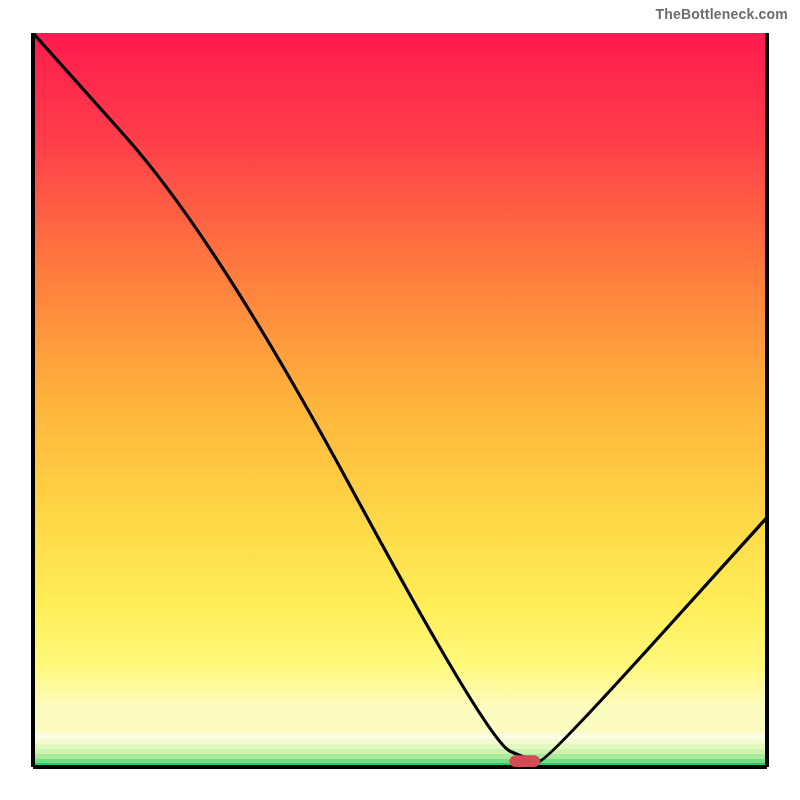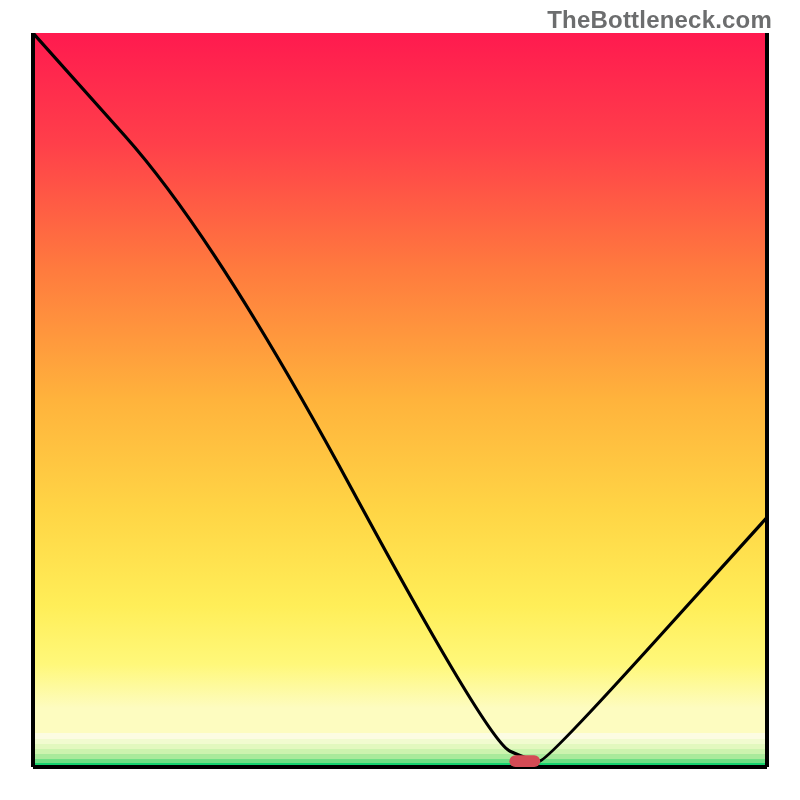--- a/index.html
+++ b/index.html
@@ -14,22 +14,22 @@
 
   .chart-wrap {
     position: relative;
     width: 800px;
     height: 800px;
   }
 
   .watermark {
     position: absolute;
     top: 6px;
-    right: 28px;
-    font-size: 24px;
+    right: 12px;
+    font-size: 14px;
     font-weight: 600;
     color: #6c6d6e;
     z-index: 10;
     letter-spacing: 0.2px;
   }
 
   svg.chart {
     display: block;
     width: 800px;
     height: 800px;

